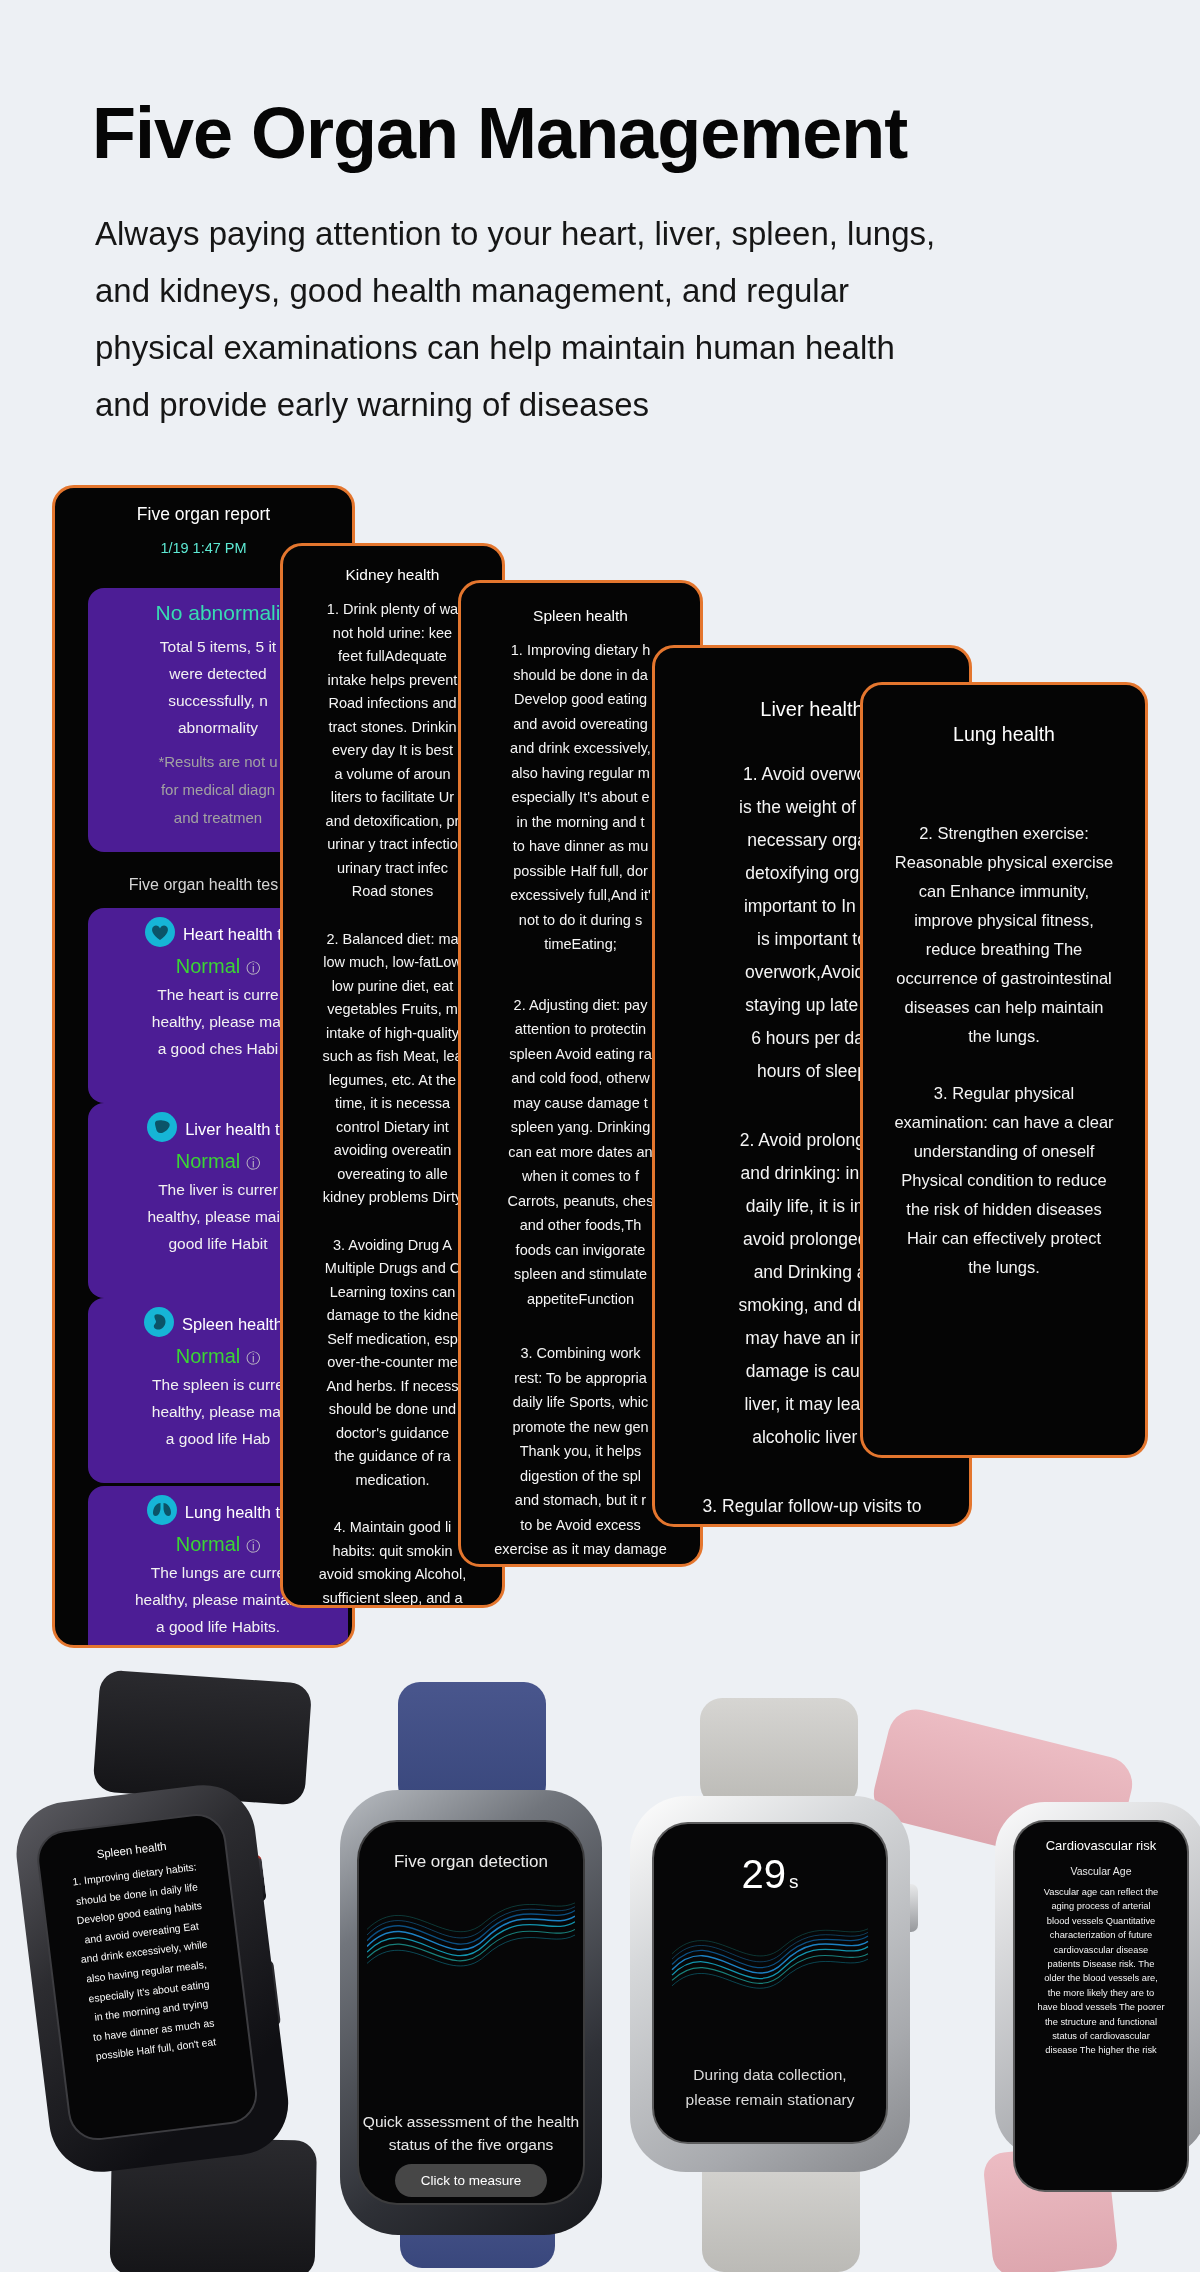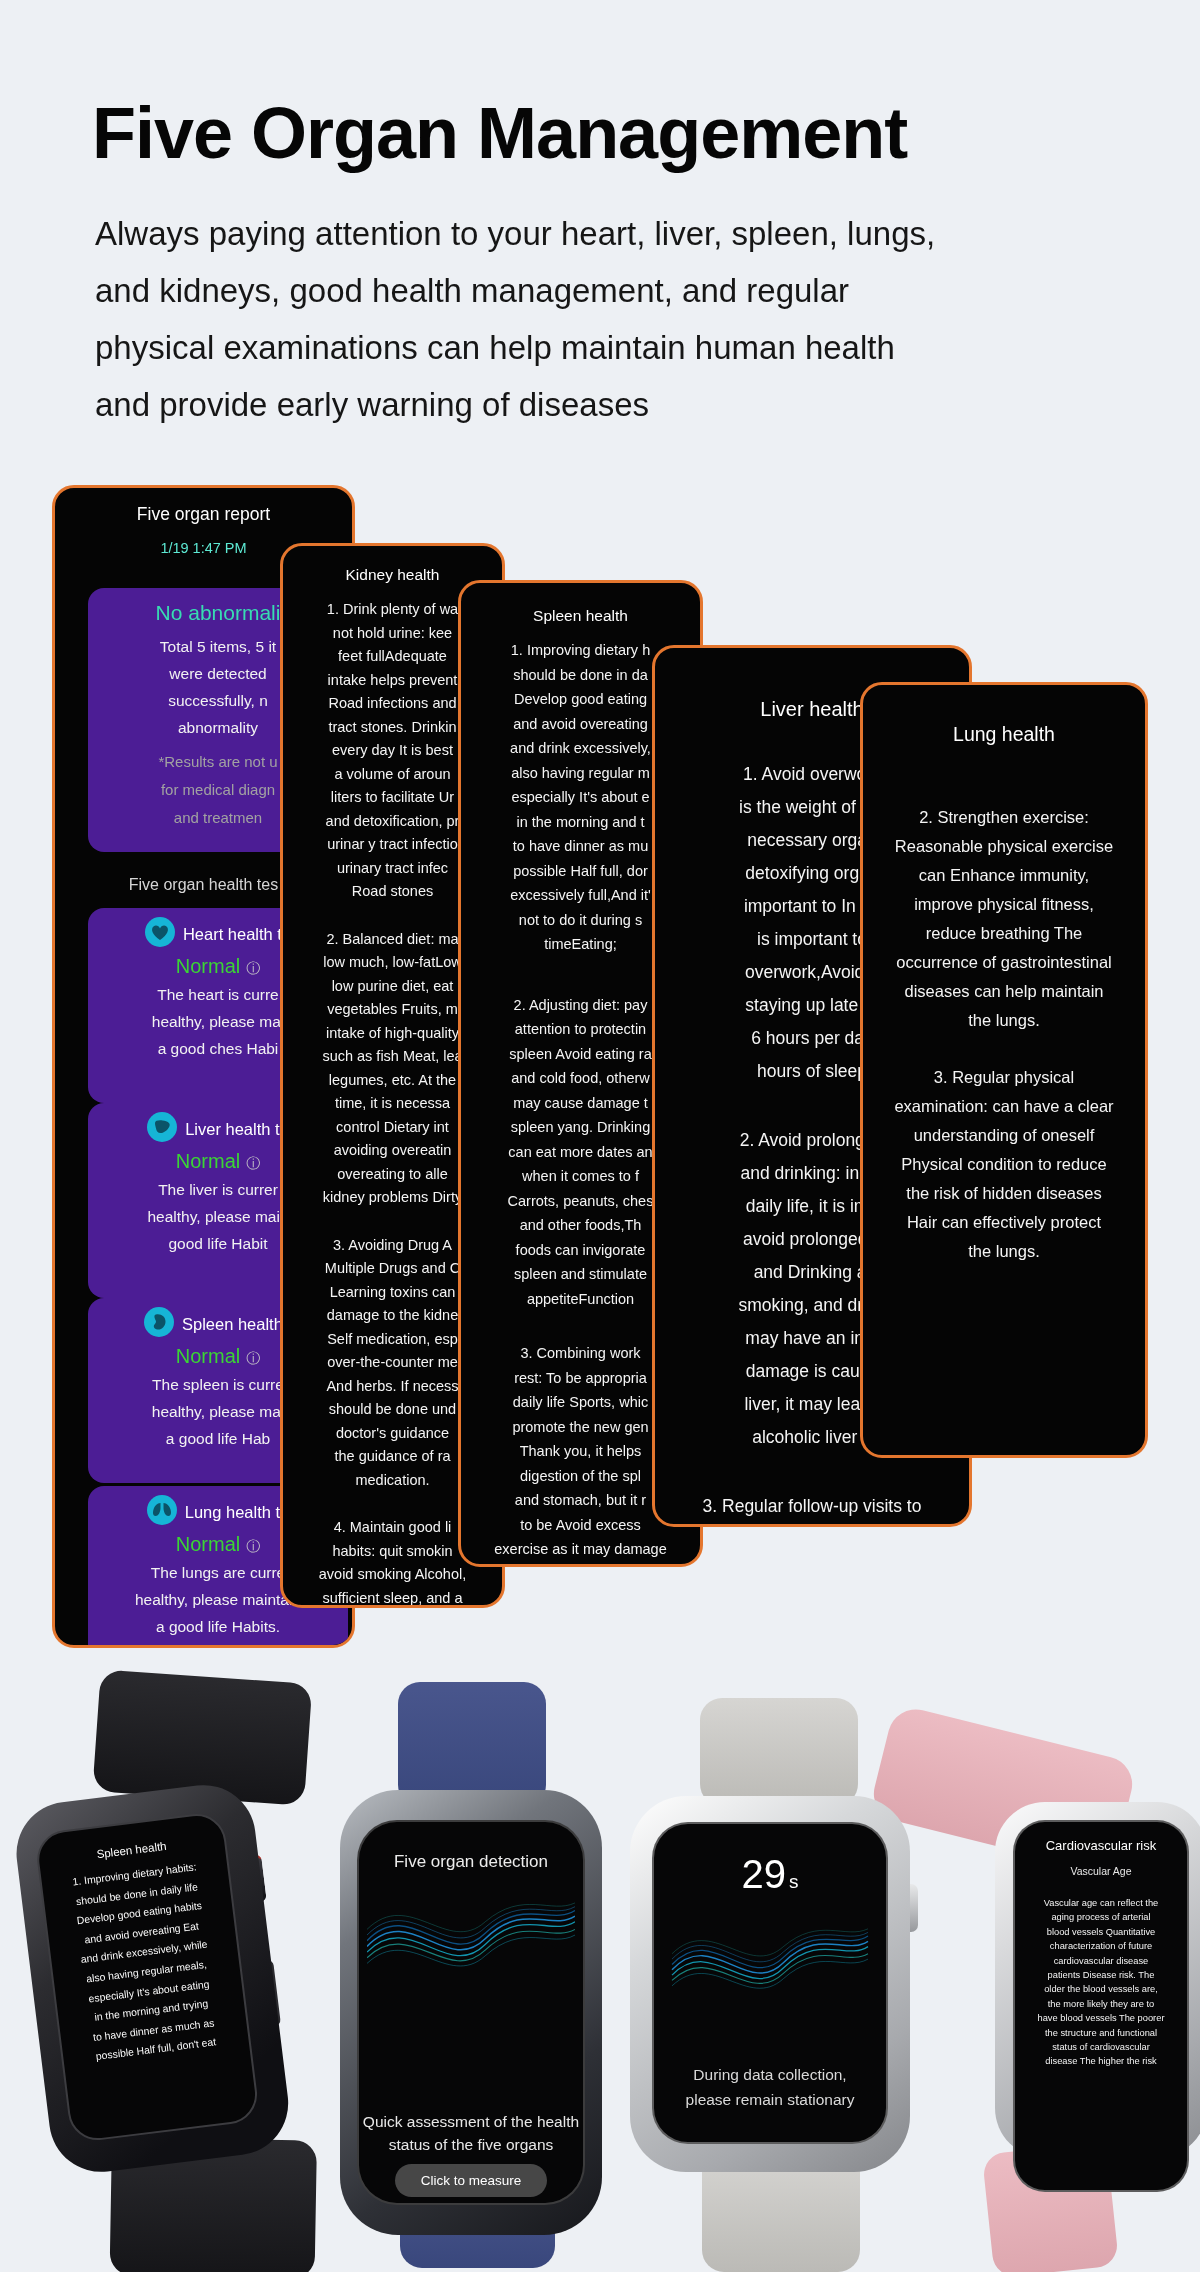--- a/index.html
+++ b/index.html
@@ -44,21 +44,21 @@
   #card-kidney .body{position:absolute;left:0;right:0;top:52px;font-size:14.5px;line-height:23.5px}
   #card-kidney .para{margin-bottom:24px}
   #card-spleen .ctitle{top:24px;font-size:15.5px}
   #card-spleen .body{position:absolute;left:0;right:0;top:55px;font-size:14.5px;line-height:24.5px}
   #card-spleen .p2{margin-top:36px}#card-spleen .p3{margin-top:30px}
   #card-liver .ctitle{top:50px;font-size:20px}
   #card-liver .body{position:absolute;left:0;right:0;top:110px;font-size:17.5px;line-height:33px}
   #card-liver .p2{margin-top:36px}#card-liver .p3{margin-top:36px}
   #card-lung .ctitle{top:38px;font-size:19.5px}
   #card-lung .body{position:absolute;left:0;right:0;top:98px;font-size:16.5px;line-height:29px}
-  #card-lung .p2{margin-top:20px}#card-lung .p3{margin-top:28px}
+  #card-lung .p2{margin-top:36px}#card-lung .p3{margin-top:28px}
   
   .strap{position:absolute;border-radius:22px}
   .wbody{position:absolute;box-sizing:border-box}
   .wscreen{position:absolute;background:#060607;overflow:hidden;text-align:center;box-sizing:border-box}
   #watch2{z-index:11}#watch4{z-index:12}#watch3{z-index:13}#watch1{z-index:14}
   
   #watch1{position:absolute;left:8px;top:1690px;width:330px;height:585px;
       transform:rotate(-7deg)}
   #watch1 .strap{background:linear-gradient(180deg,#2a2a2e,#151518)}
   #w1-strap-top{left:118px;top:-8px;width:212px;height:122px;transform:rotate(11deg)}
@@ -105,21 +105,21 @@
   #watch4 .strap{background:linear-gradient(180deg,#ecbcc3,#dda6ae)}
   #w4-strap-top{left:18px;top:12px;width:250px;height:114px;transform:rotate(14deg);border-radius:28px}
   #w4-strap-bottom{left:128px;top:428px;width:125px;height:124px;transform:rotate(-6deg)}
   #w4-crown{position:absolute;left:333px;top:170px;width:14px;height:44px;border-radius:6px;
       background:linear-gradient(180deg,#e8e9ea,#97999d)}
   #w4-body{left:135px;top:82px;width:212px;height:356px;border-radius:50px;
       background:linear-gradient(145deg,#fbfbfc,#d9dadc 30%,#a8aaae 75%,#8b8d91)}
   #w4-screen{left:153px;top:100px;width:176px;height:372px;border-radius:32px;border:2px solid rgba(255,255,255,.35)}
   #w4-screen .stitle{margin-top:16px;font-size:13px;color:#fff}
   #w4-screen .ssub{margin-top:12px;font-size:10.5px;color:#e8e8e8}
-  #w4-screen .lines{margin-top:19px;font-size:9.3px;line-height:14.4px;color:#f5f5f5}
+  #w4-screen .lines{margin-top:8px;font-size:9.3px;line-height:14.4px;color:#f5f5f5}
 </style>
 </head>
 <body>
 
 <div class="page-title">Five Organ Management</div>
 <div class="page-subtitle lines">
     <div>Always paying attention to your heart, liver, spleen, lungs,</div>
     <div>and kidneys, good health management, and regular</div>
     <div>physical examinations can help maintain human health</div>
     <div>and provide early warning of diseases</div>

